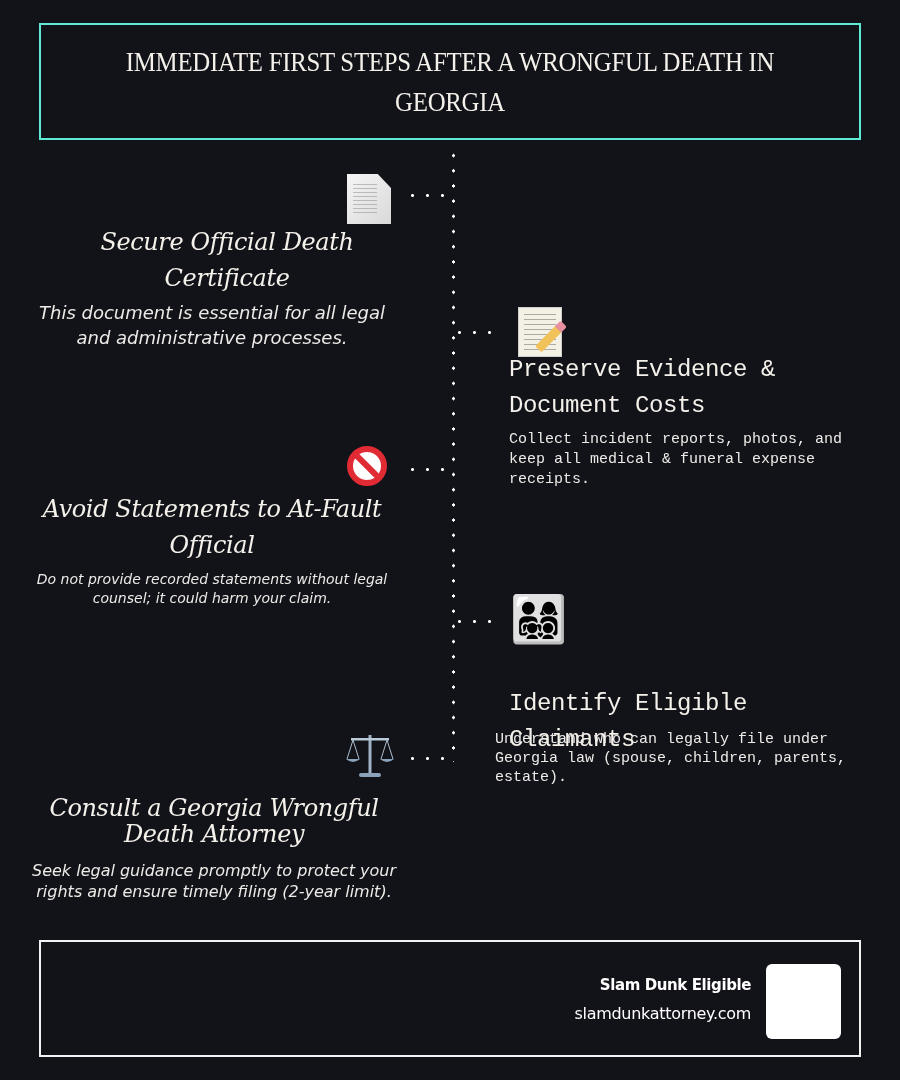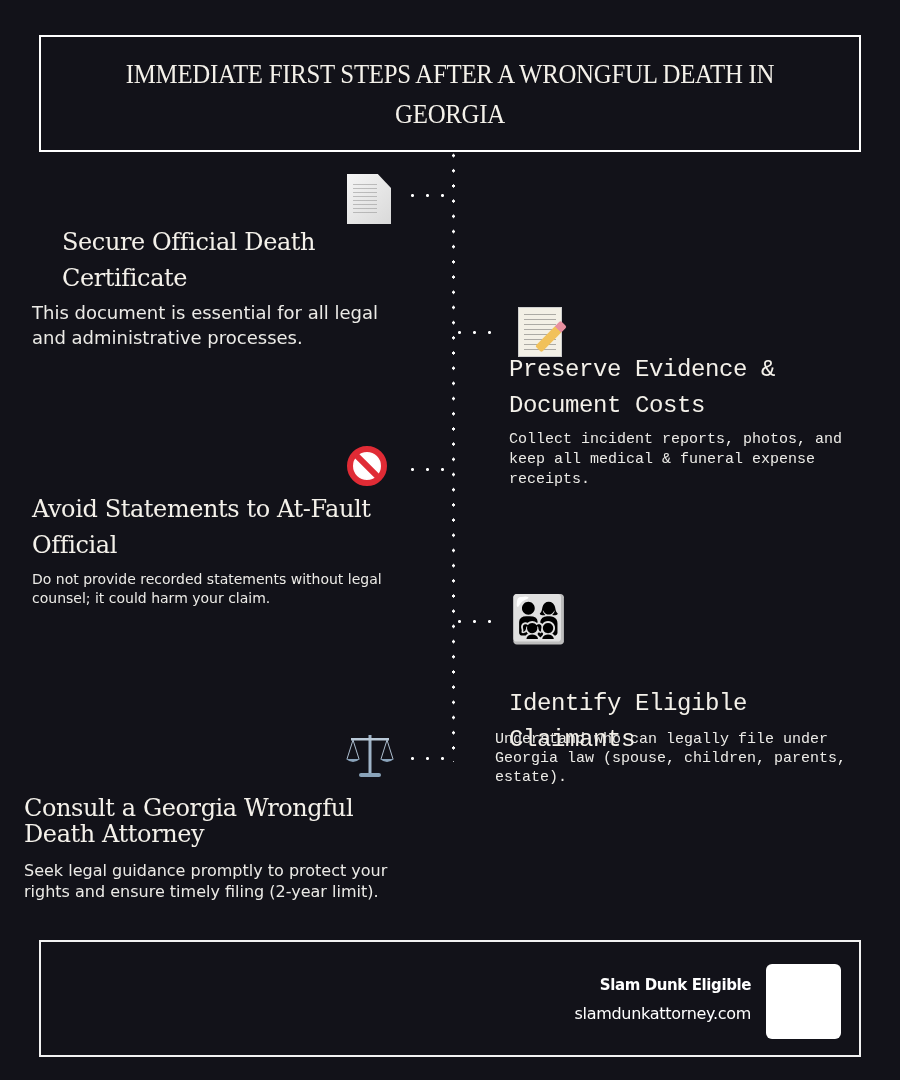--- a/index.html
+++ b/index.html
@@ -6,24 +6,23 @@
   body {
     width: 900px; height: 1080px;
     background: #121219;
     position: relative;
     overflow: hidden;
     color: #f2efe8;
   }
   .header-box {
     position: absolute; left: 39px; top: 23px;
     width: 818px; height: 113px;
-    border: 2px solid #ffffff;
+    border: 2px solid #5eead4;
     display: flex; align-items: center; justify-content: center;
     text-align: center;
-    margin-top: 12px;
   }
   .header-title {
     font-family: "Liberation Serif", "DejaVu Serif", serif;
     font-size: 27px; line-height: 40px;
     letter-spacing: -0.3px;
     color: #f4f1ea;
     width: 720px;
     text-transform: uppercase;
     transform: scaleX(0.92);
   }
@@ -45,21 +44,21 @@
     font-family: "DejaVu Serif", "Liberation Serif", serif;
     font-size: 24px; line-height: 36px;
     color: #f4f1ea;
     letter-spacing: -0.4px;
   }
   .step-desc {
     position: absolute;
     font-family: "DejaVu Sans", "Liberation Sans", sans-serif;
     color: #ecebe7;
   }
-  .left { text-align: left; }
+  .left { text-align: center; font-style: italic; }
   .right { text-align: left; font-family: Liberation Mono, monospace; }
   .footer-box {
     position: absolute; left: 39px; top: 940px;
     width: 818px; height: 113px;
     border: 2px solid #f2f2f2;
   }
   .brand-name {
     position: absolute; right: 108px; top: 34px;
     font-family: "DejaVu Sans", "Liberation Sans", sans-serif;
     font-weight: bold; font-size: 15px; color: #ffffff;

